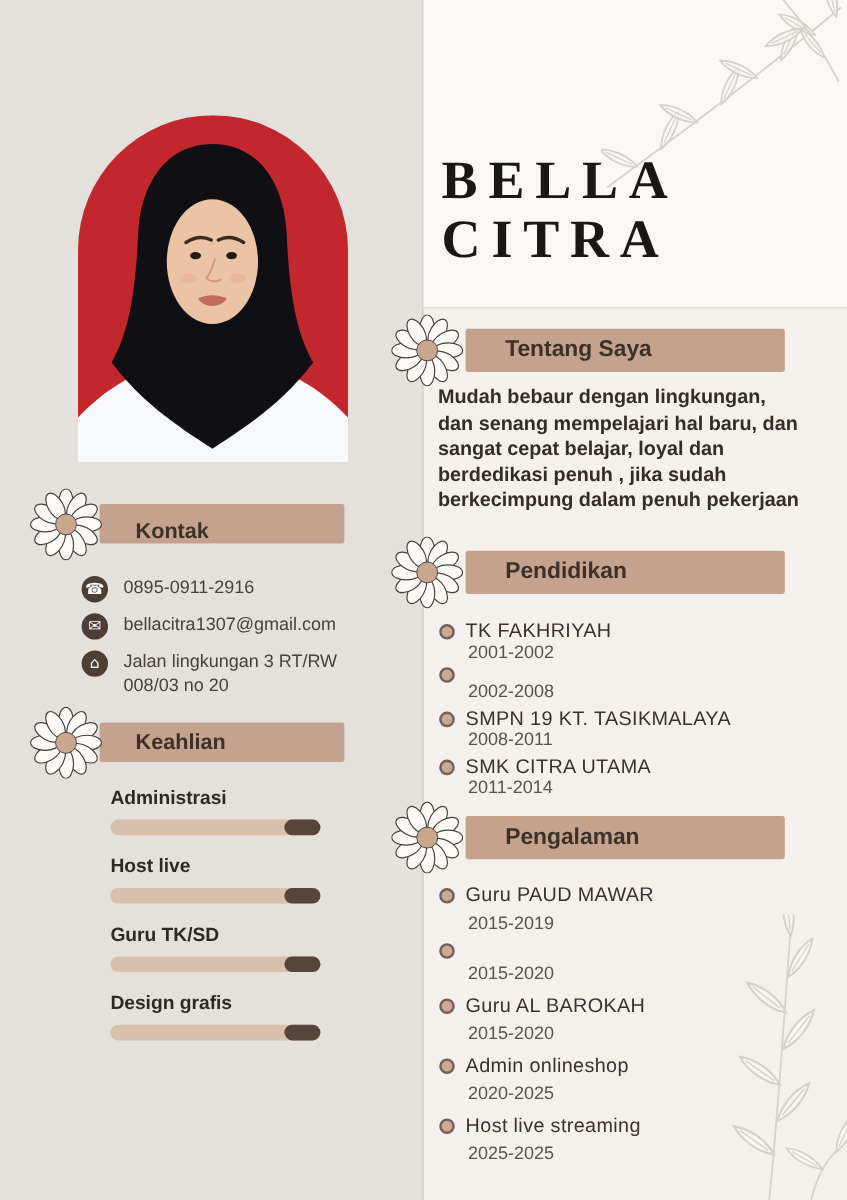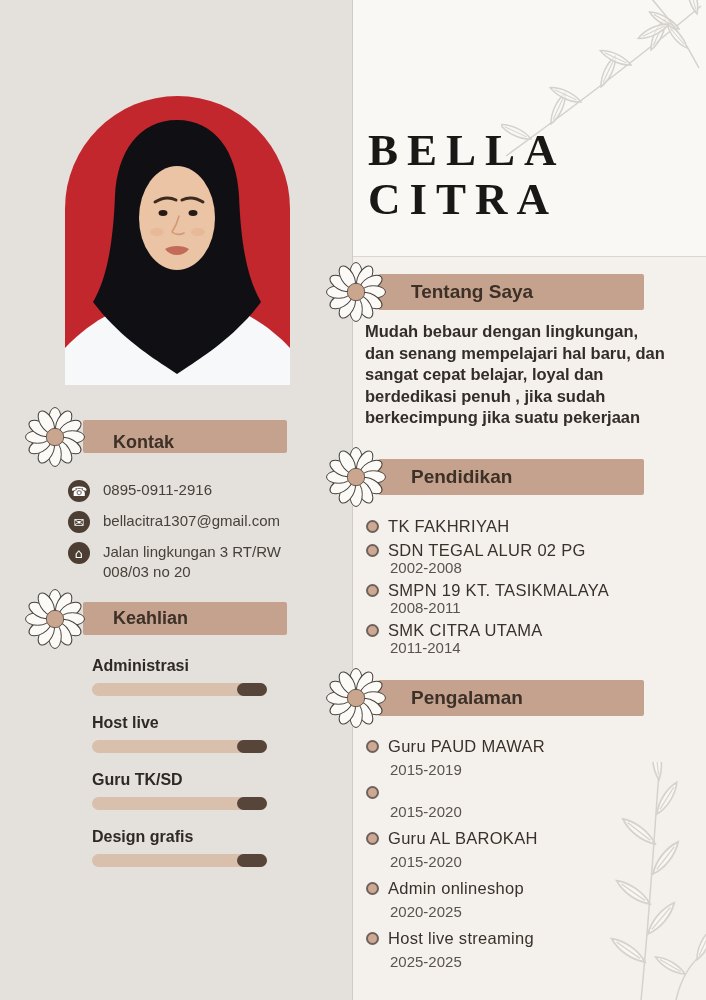--- a/index.html
+++ b/index.html
@@ -22,21 +22,21 @@
   .leaf{position:absolute;z-index:0;}
   .leaf-top{left:148px;top:-4px;}
   .leaf-bottom{left:228px;top:762px;}
   .name-block{position:absolute;left:15px;top:126px;z-index:2;
     font-family:"Liberation Serif",serif;font-weight:bold;font-size:45px;
     line-height:49px;letter-spacing:9px;color:#1A1816;white-space:nowrap;}
   
   .sec-bar{position:absolute;height:36px;background:var(--accent-tan);
     border-radius:2px;z-index:1;display:flex;align-items:center;
     padding-left:33px;font-weight:bold;font-size:19px;color:#3D3027;}
-  .col-right .sec-bar{left:25px;width:266px;text-align:center;}
+  .col-right .sec-bar{left:35px;width:266px;text-align:center;}
   .bar-about{top:274px;} .bar-edu{top:459px;} .bar-exp{top:680px;}
   .daisy{position:absolute;width:60px;height:60px;z-index:2;}
   .col-right .daisy{left:-27px;}
   .daisy-about{top:262px;} .daisy-edu{top:447px;} .daisy-exp{top:668px;}
   .about-text{position:absolute;left:12px;top:321px;width:304px;z-index:1;
     font-weight:bold;font-size:16.5px;line-height:21.5px;color:#332C27;}
   .item-list{position:absolute;left:13px;width:320px;z-index:1;}
   .edu-list{top:516px;} .exp-list{top:736px;}
   .bullet{display:inline-block;width:13px;height:13px;border-radius:50%;
     background:#CDA994;border:2px solid #6F6159;margin-right:9px;flex:0 0 auto;}
@@ -237,21 +237,21 @@
             <ellipse cx="0" cy="-18" rx="6.5" ry="12.5" fill="#FBFAF7" stroke="#45403A" stroke-width="1" transform="rotate(240)"></ellipse>
             <ellipse cx="0" cy="-18" rx="6.5" ry="12.5" fill="#FBFAF7" stroke="#45403A" stroke-width="1" transform="rotate(270)"></ellipse>
             <ellipse cx="0" cy="-18" rx="6.5" ry="12.5" fill="#FBFAF7" stroke="#45403A" stroke-width="1" transform="rotate(300)"></ellipse>
             <ellipse cx="0" cy="-18" rx="6.5" ry="12.5" fill="#FBFAF7" stroke="#45403A" stroke-width="1" transform="rotate(330)"></ellipse>
           </g>
     <circle r="9" fill="#CBA68F" stroke="#45403A" stroke-width="0.8"></circle>
         </svg></span>
     <div class="sec-bar bar-about">
       <span>Tentang Saya</span>
     </div>
-    <p class="about-text">Mudah bebaur dengan lingkungan, dan senang mempelajari hal baru, dan sangat cepat belajar, loyal dan berdedikasi penuh , jika sudah berkecimpung jika suatu pekerjaan</p>
+    <p class="about-text">Mudah bebaur dengan lingkungan, dan senang mempelajari hal baru, dan sangat cepat belajar, loyal dan berdedikasi penuh , jika sudah berkecimpung dalam penuh pekerjaan</p>
 
     <span class="daisy daisy-edu"><svg width="60" height="60" viewBox="-31 -31 62 62" xmlns="http://www.w3.org/2000/svg">
     <g>
             <ellipse cx="0" cy="-18" rx="6.5" ry="12.5" fill="#FBFAF7" stroke="#45403A" stroke-width="1" transform="rotate(0)"></ellipse>
             <ellipse cx="0" cy="-18" rx="6.5" ry="12.5" fill="#FBFAF7" stroke="#45403A" stroke-width="1" transform="rotate(30)"></ellipse>
             <ellipse cx="0" cy="-18" rx="6.5" ry="12.5" fill="#FBFAF7" stroke="#45403A" stroke-width="1" transform="rotate(60)"></ellipse>
             <ellipse cx="0" cy="-18" rx="6.5" ry="12.5" fill="#FBFAF7" stroke="#45403A" stroke-width="1" transform="rotate(90)"></ellipse>
             <ellipse cx="0" cy="-18" rx="6.5" ry="12.5" fill="#FBFAF7" stroke="#45403A" stroke-width="1" transform="rotate(120)"></ellipse>
             <ellipse cx="0" cy="-18" rx="6.5" ry="12.5" fill="#FBFAF7" stroke="#45403A" stroke-width="1" transform="rotate(150)"></ellipse>
             <ellipse cx="0" cy="-18" rx="6.5" ry="12.5" fill="#FBFAF7" stroke="#45403A" stroke-width="1" transform="rotate(180)"></ellipse>
@@ -266,26 +266,26 @@
     <div class="sec-bar bar-edu">
       <span>Pendidikan</span>
     </div>
     <div class="item-list edu-list">
 
         <div class="edu-item">
           <div class="item-title-row">
             <span class="bullet"></span>
             <span class="item-title">TK FAKHRIYAH</span>
           </div>
-        </div>
-
-        <div class="edu-item">
-          <div class="item-title-row">
-            <span class="bullet"></span>
-            <span class="item-title">SDN TEGAL ALUR 02 PG</span>
+          <div class="item-years">2001-2002</div>
+        </div>
+
+        <div class="edu-item">
+          <div class="item-title-row">
+            <span class="bullet"></span>
           </div>
           <div class="item-years">2002-2008</div>
         </div>
 
         <div class="edu-item">
           <div class="item-title-row">
             <span class="bullet"></span>
             <span class="item-title">SMPN 19 KT. TASIKMALAYA</span>
           </div>
           <div class="item-years">2008-2011</div>

